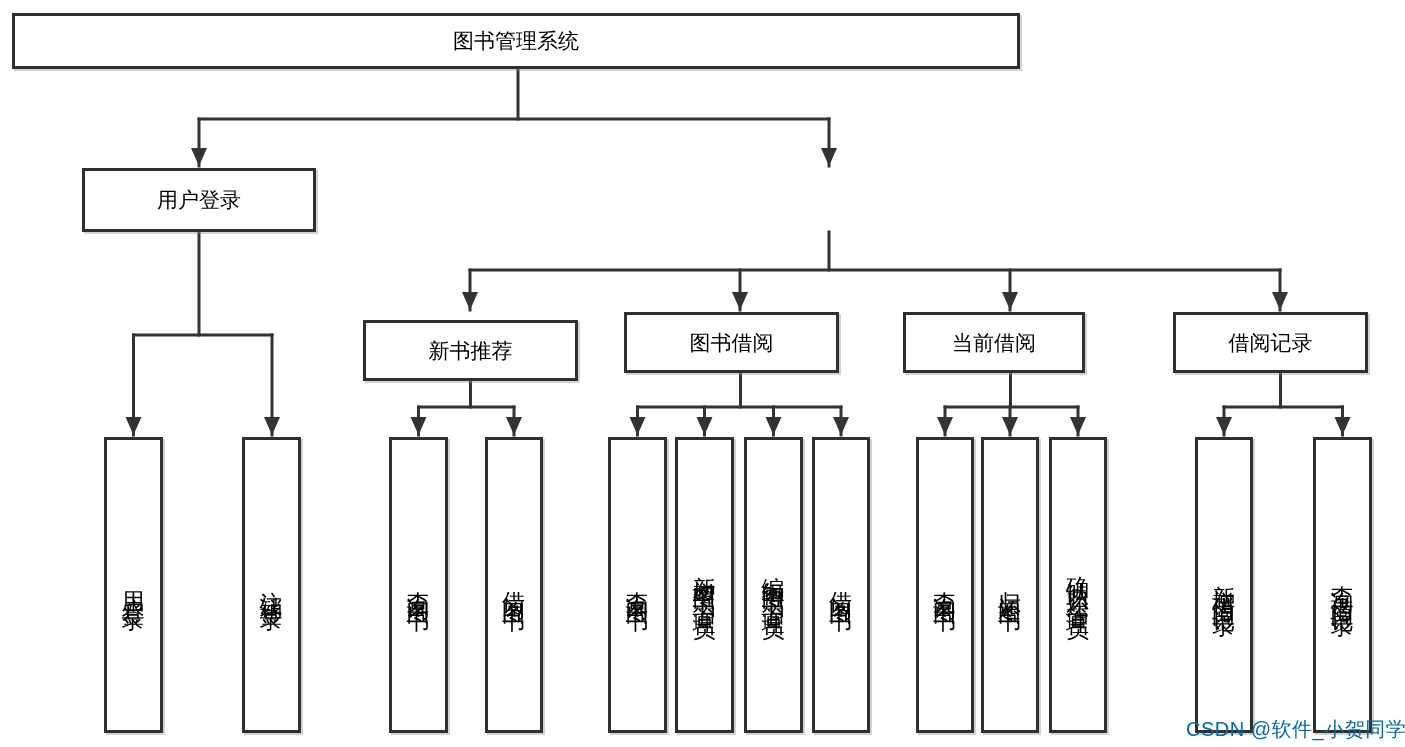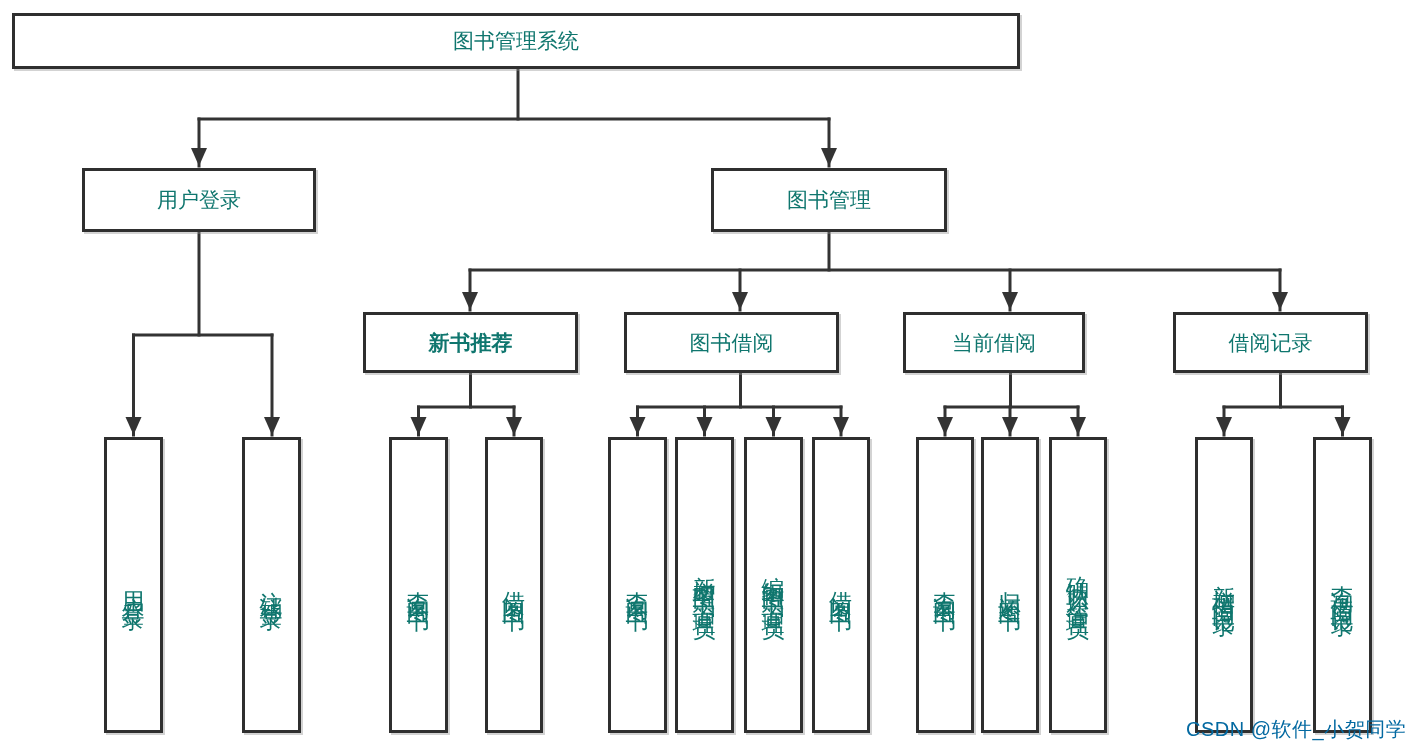--- a/index.html
+++ b/index.html
@@ -30,21 +30,21 @@
   }
   .box {
     position: absolute;
     box-sizing: border-box;
     background: #ffffff;
     border: 3px solid #2f2f2f;
     box-shadow: 2px 2px 0 rgba(145,145,145,0.40);
     display: flex;
     align-items: center;
     justify-content: center;
-    color: #0f766e;
+    color: #000000;
     font-size: 21px;
     text-align: center;
     white-space: nowrap;
   }
   .leaf {
     top: 437px;
     height: 296px;
     font-size: 23px;
   }
   .leaf .vtext {
@@ -113,23 +113,22 @@
 
     <line x1="1280.5" y1="373" x2="1280.5" y2="407"></line>
     <line x1="1224" y1="407" x2="1342.5" y2="407"></line>
     <line x1="1224" y1="407" x2="1224" y2="435" marker-end="url(#arrow)"></line>
     <line x1="1342.5" y1="407" x2="1342.5" y2="435" marker-end="url(#arrow)"></line>
   </svg>
 
   <div class="box" style="left:12px; top:13px; width:1008px; height:56px;">图书管理系统</div>
 
   <div class="box" style="left:82px; top:168px; width:234px; height:64px;">用户登录</div>
-  <div class="box" style="left:711px; top:168px; width:236px; height:64px;">图书管理</div>
 
-  <div class="box" style="left:363px; top:312px; width:215px; height:61px;font-weight:bold;">新书推荐</div>
+  <div class="box" style="left:363px; top:320px; width:215px; height:61px;">新书推荐</div>
   <div class="box" style="left:624px; top:312px; width:215px; height:61px;">图书借阅</div>
   <div class="box" style="left:903px; top:312px; width:182px; height:61px;">当前借阅</div>
   <div class="box" style="left:1173px; top:312px; width:195px; height:61px;">借阅记录</div>
 
   <div class="box leaf" style="left:104px; width:59px;">
     <span class="vtext">用户登录</span>
   </div>
   <div class="box leaf" style="left:242px; width:59px;">
     <span class="vtext">注销登录</span>
   </div>

